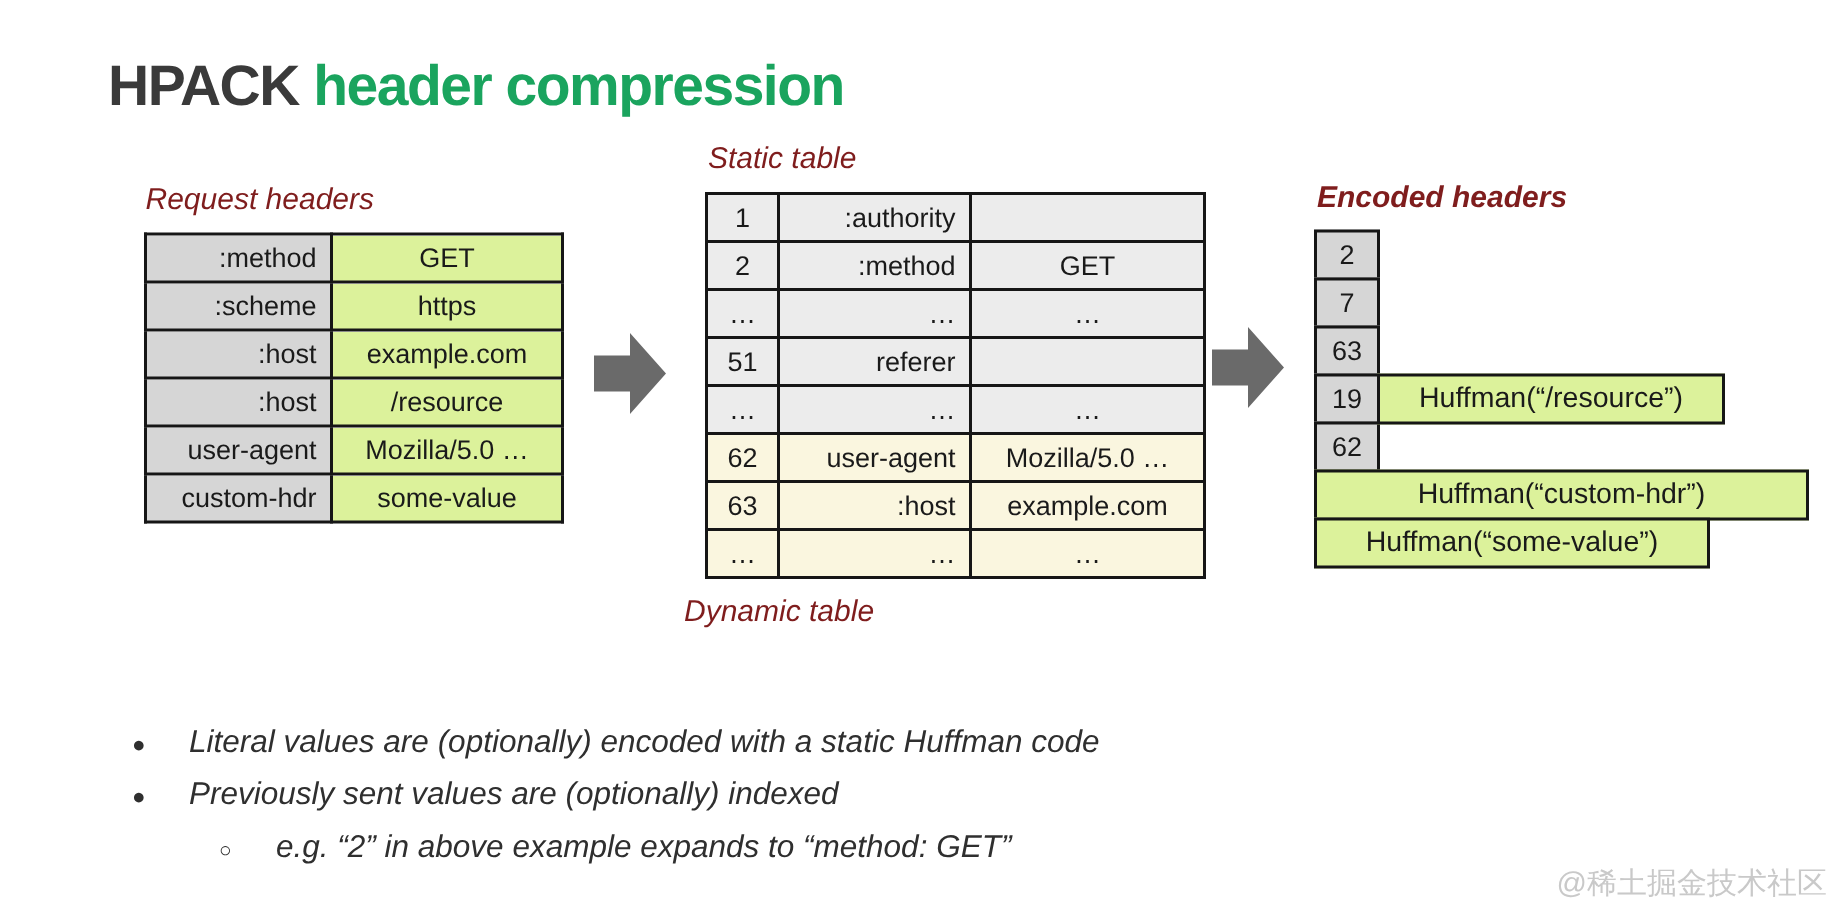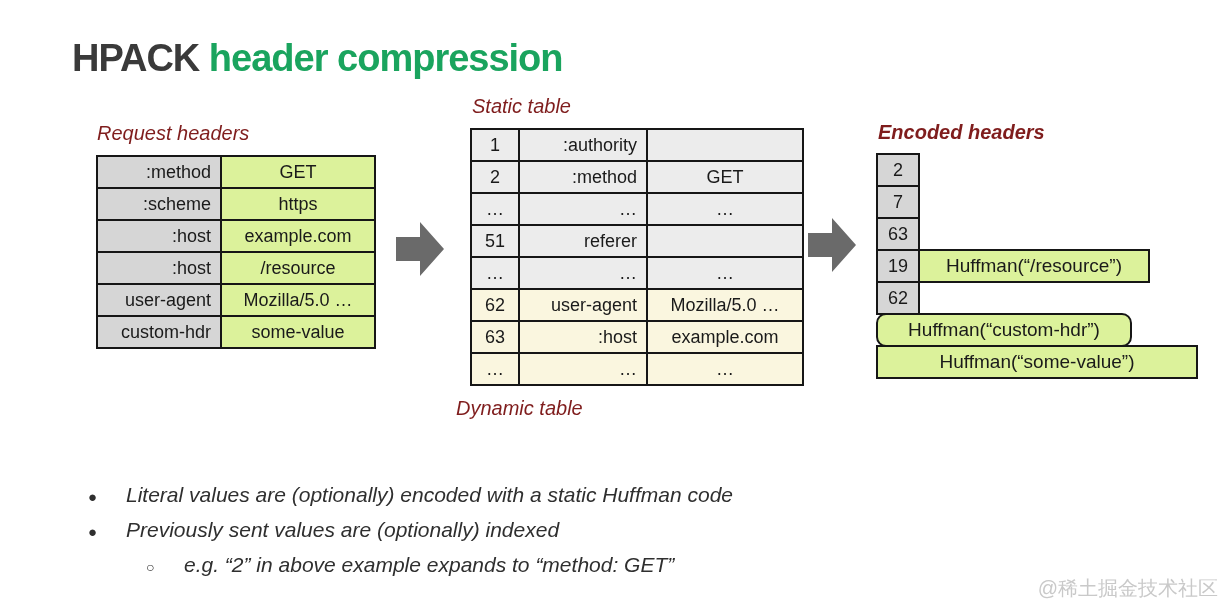--- a/index.html
+++ b/index.html
@@ -153,22 +153,22 @@
     <polygon points="0,15 24,15 24,0 48,27 24,54 24,39 0,39" fill="#6a6a6a"></polygon>
   </svg>
 
   <div class="enc-cell" style="left:876px;top:153px;">2</div>
   <div class="enc-cell" style="left:876px;top:185px;">7</div>
   <div class="enc-cell" style="left:876px;top:217px;">63</div>
   <div class="enc-cell" style="left:876px;top:249px;">19</div>
   <div class="enc-cell" style="left:876px;top:281px;">62</div>
 
   <div class="huff-cell" style="left:918px;top:249px;width:232px;">Huffman(“/resource”)</div>
-  <div class="huff-cell" style="left:876px;top:313px;width:256px;border-radius:10px;">Huffman(“custom-hdr”)</div>
-  <div class="huff-cell" style="left:876px;top:345px;width:322px;">Huffman(“some-value”)</div>
+  <div class="huff-cell" style="left:876px;top:313px;width:330px;">Huffman(“custom-hdr”)</div>
+  <div class="huff-cell" style="left:876px;top:345px;width:264px;">Huffman(“some-value”)</div>
 
   <div class="bullets">
     <div class="bullet-line">
       <span class="marker">●</span>
       <span>Literal values are (optionally) encoded with a static Huffman code</span>
     </div>
     <div class="bullet-line">
       <span class="marker">●</span>
       <span>Previously sent values are (optionally) indexed</span>
     </div>

